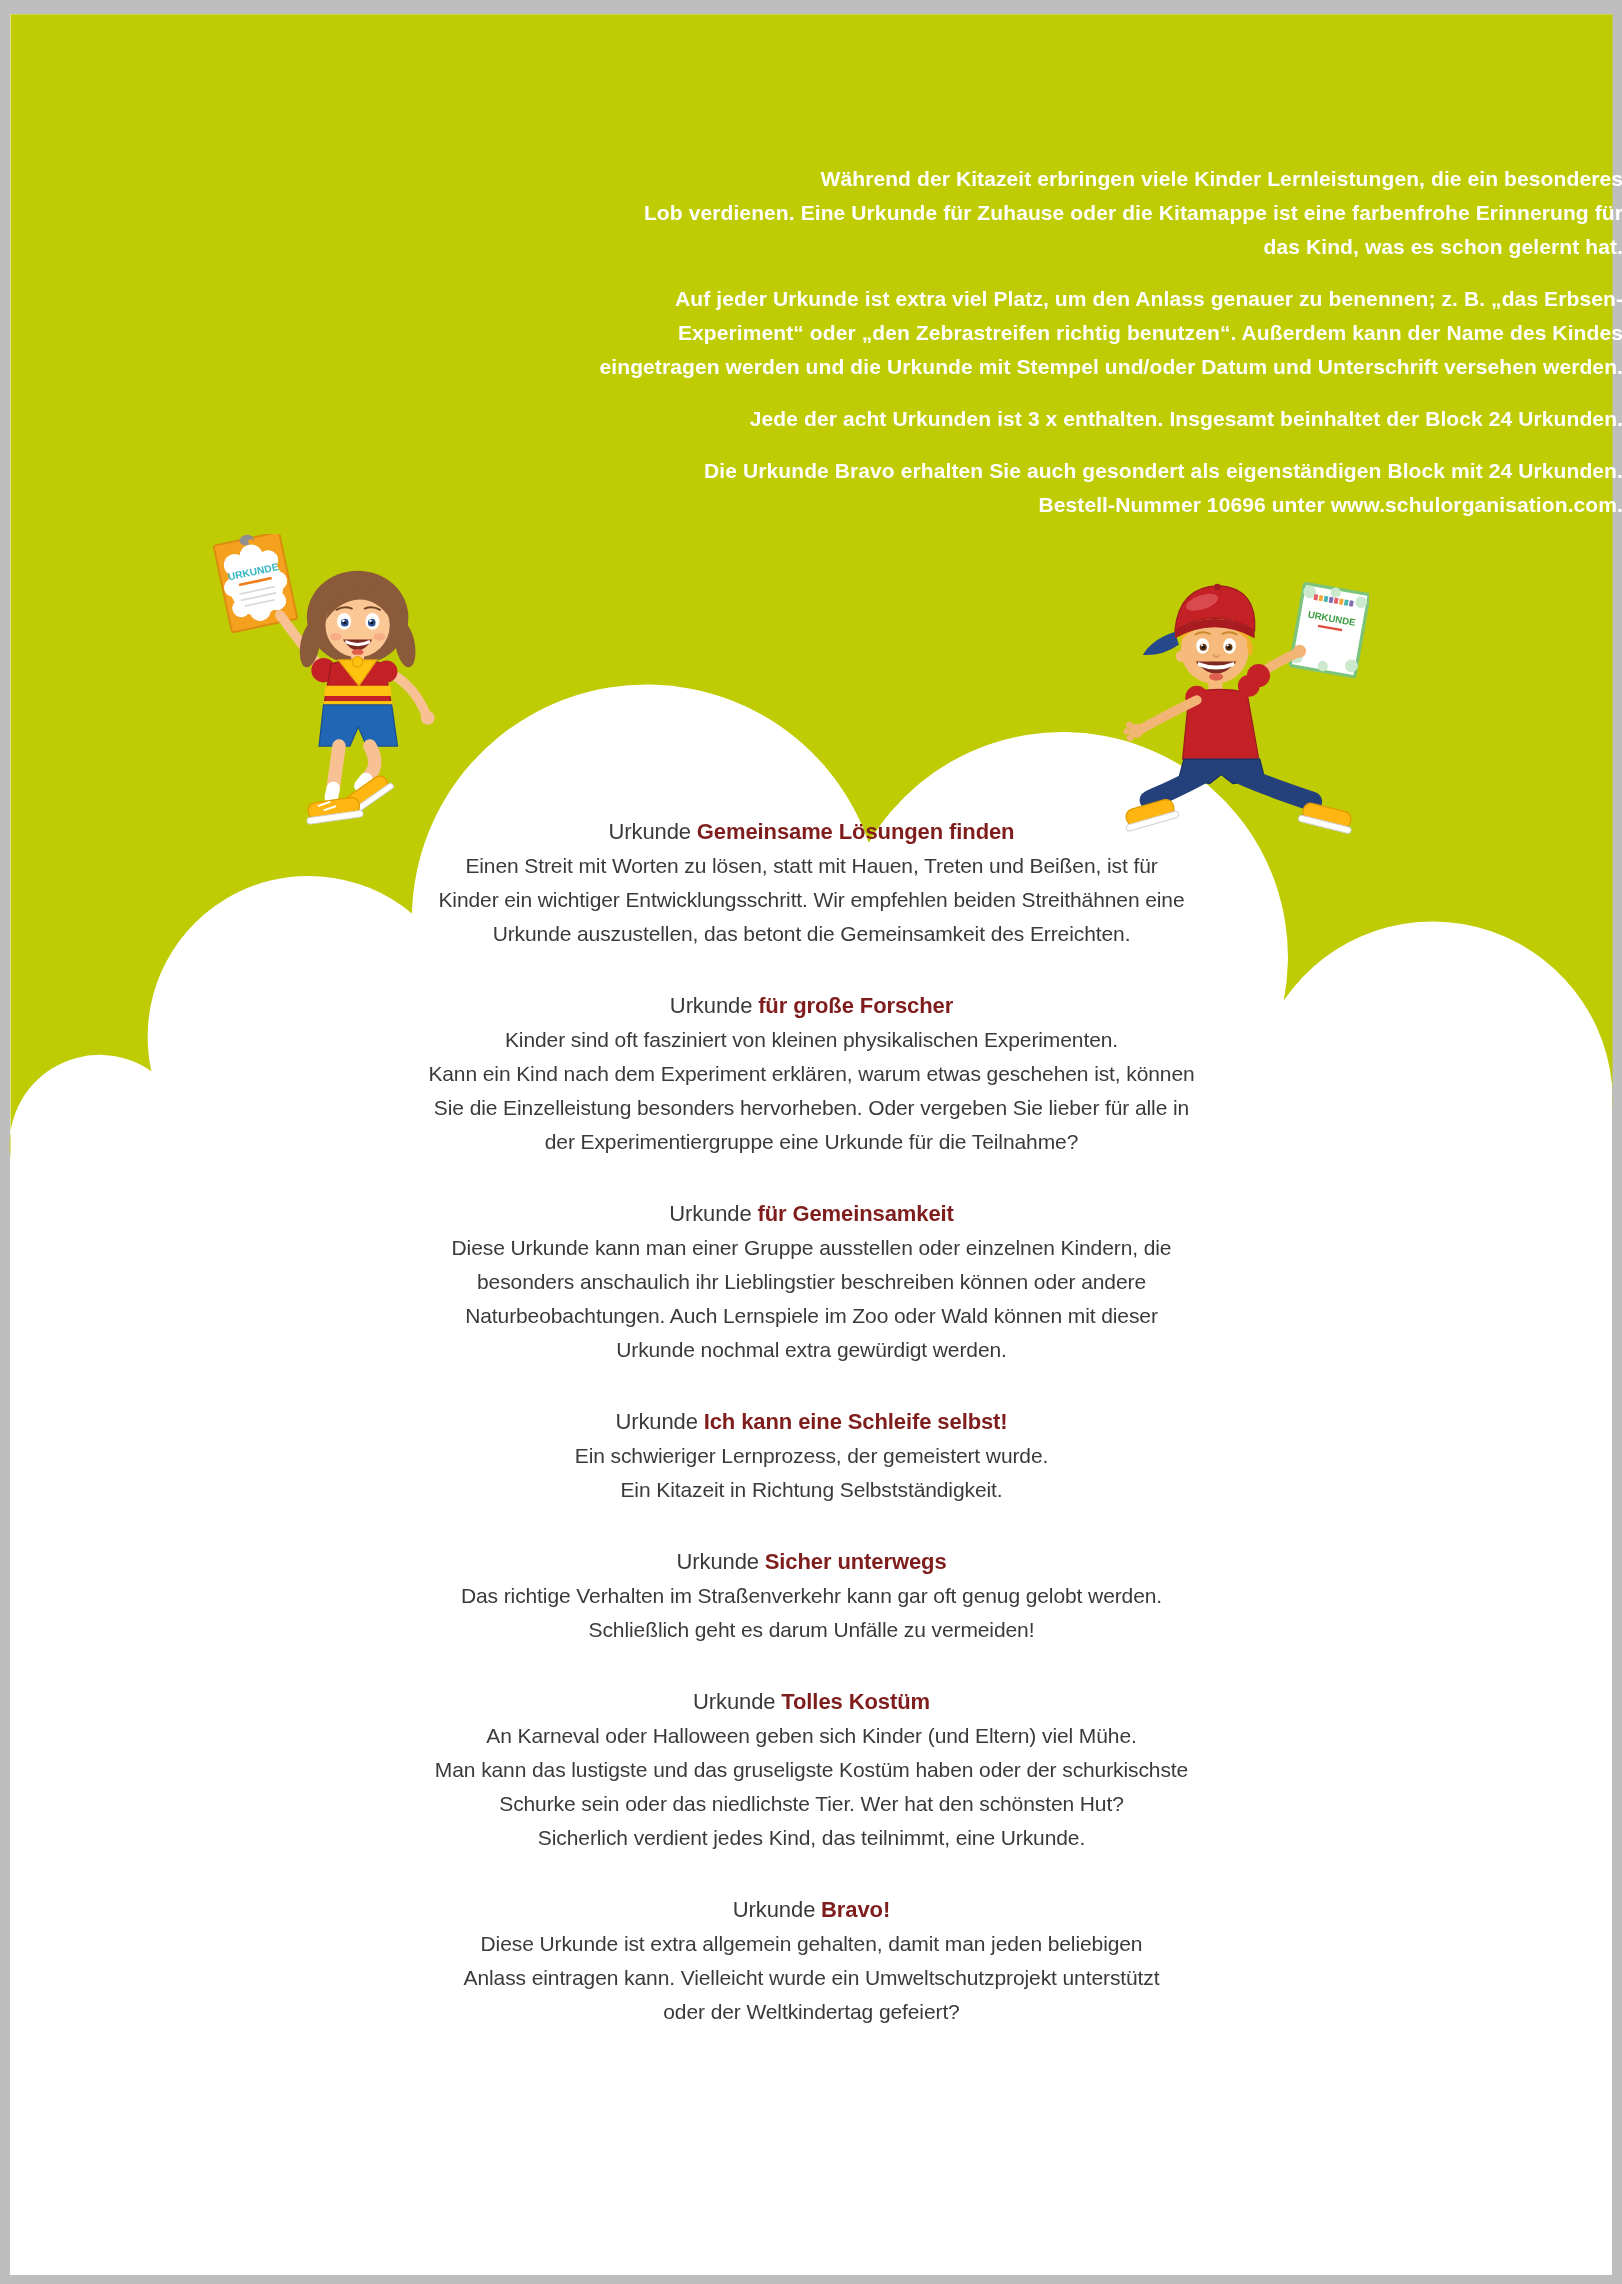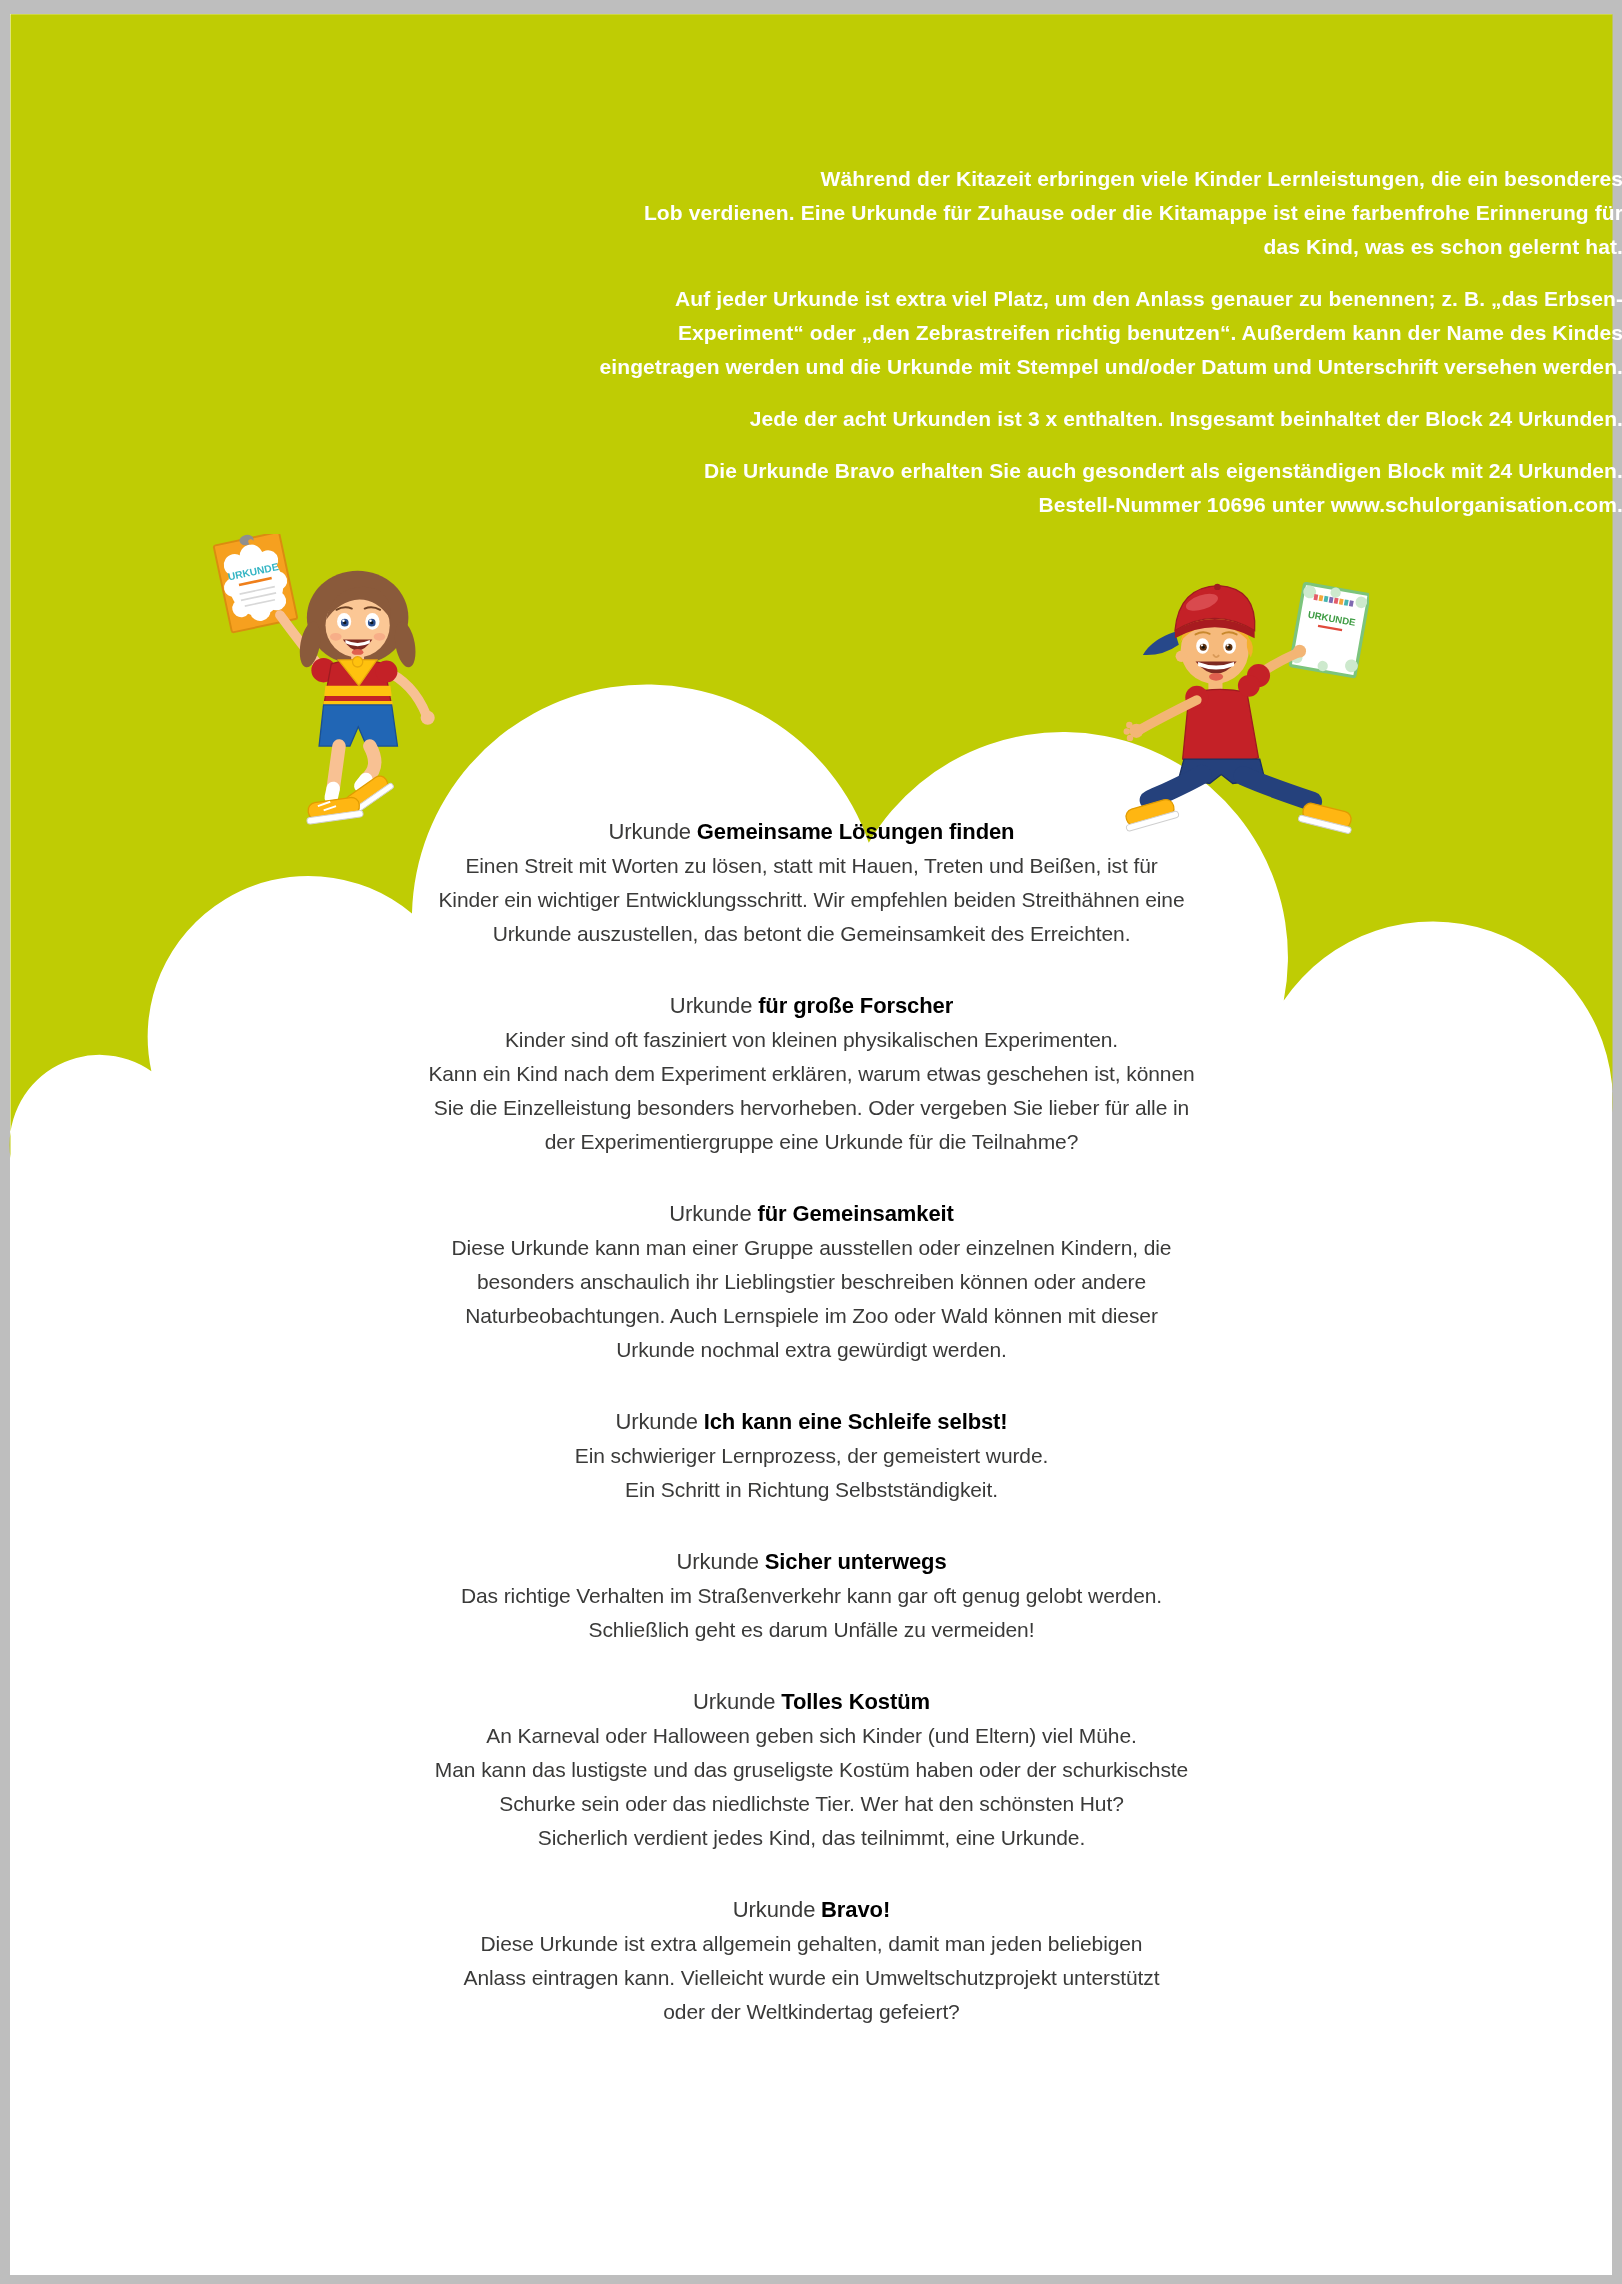--- a/index.html
+++ b/index.html
@@ -38,21 +38,21 @@
 
   .sections {
     position:absolute; left:0; top:815px; width:100%;
     z-index:3; text-align:center;
     color:#3a3a39; font-size:21px;
     letter-spacing:-0.1px;
   }
   .section { margin:0 0 38px 0; }
   .sec-heading { height:34px; line-height:34px; font-size:22px; }
   .sec-prefix { color:#3a3a39; }
-  .sec-title  { color:#000000; font-weight:bold; margin-left:5.8px; }
+  .sec-title  { color:#7f1d1d; font-weight:bold; margin-left:5.8px; }
   .sec-line { height:34px; line-height:34px; }
 </style>
 </head>
 <body>
 
 <div class="page">
   <div class="sheet"></div>
 
   <svg class="bg" xmlns="http://www.w3.org/2000/svg" viewBox="0 0 2522 3550" width="1623" height="2284">
     <path fill="#bfcc04" d="
@@ -260,21 +260,21 @@
       <div class="sec-line">besonders anschaulich ihr Lieblingstier beschreiben können oder andere</div>
       <div class="sec-line">Naturbeobachtungen. Auch Lernspiele im Zoo oder Wald können mit dieser</div>
       <div class="sec-line">Urkunde nochmal extra gewürdigt werden.</div>
     </div>
 
     <div class="section">
       <div class="sec-heading">
         <span class="sec-prefix">Urkunde</span><span class="sec-title">Ich kann eine Schleife selbst!</span>
       </div>
       <div class="sec-line">Ein schwieriger Lernprozess, der gemeistert wurde.</div>
-      <div class="sec-line">Ein Schritt in Richtung Selbstständigkeit.</div>
+      <div class="sec-line">Ein Kitazeit in Richtung Selbstständigkeit.</div>
     </div>
 
     <div class="section">
       <div class="sec-heading">
         <span class="sec-prefix">Urkunde</span><span class="sec-title">Sicher unterwegs</span>
       </div>
       <div class="sec-line">Das richtige Verhalten im Straßenverkehr kann gar oft genug gelobt werden.</div>
       <div class="sec-line">Schließlich geht es darum Unfälle zu vermeiden!</div>
     </div>
 

